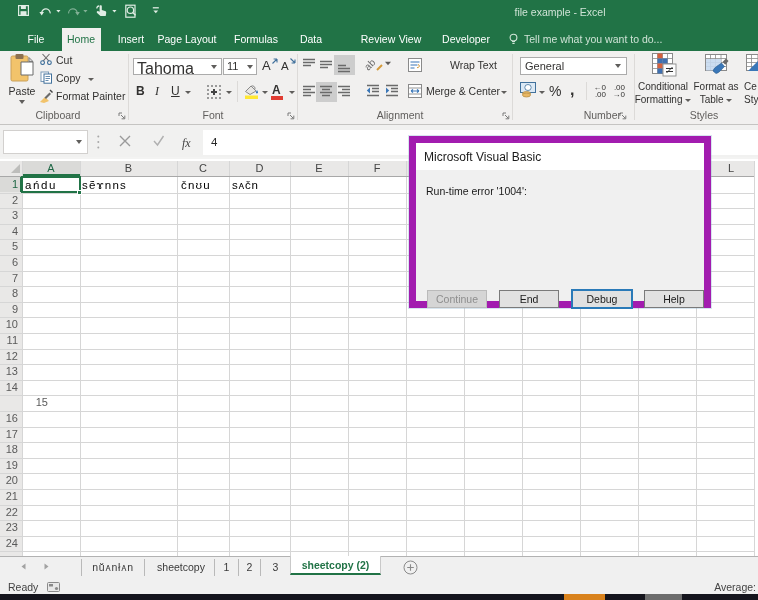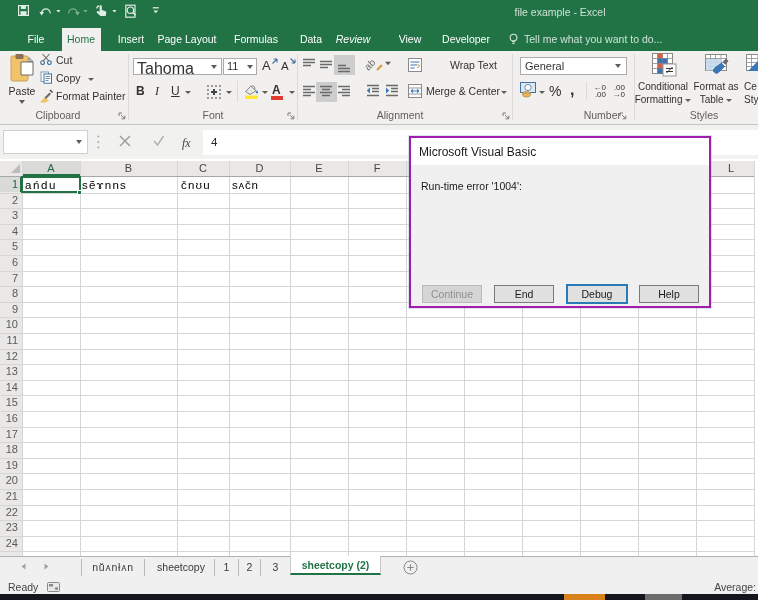--- a/index.html
+++ b/index.html
@@ -44,21 +44,21 @@
 
 <div class="abs" id="tabrow" style="left:0;top:28px;width:758px;height:23px;background:#217346;"></div>
 <div class="abs" style="left:62px;top:28px;width:39px;height:23px;background:#f1f0ef;"></div>
 <div class="abs" id="tabtexts" style="left:0;top:28px;width:758px;height:23px;font-size:10.5px;line-height:23px;color:#fff;">
   <span class="abs" style="left:36px;transform:translateX(-50%);white-space:nowrap;">File</span>
   <span class="abs" style="left:81px;transform:translateX(-50%);white-space:nowrap;color:#217346;">Home</span>
   <span class="abs" style="left:131px;transform:translateX(-50%);white-space:nowrap;">Insert</span>
   <span class="abs" style="left:187px;transform:translateX(-50%);white-space:nowrap;">Page Layout</span>
   <span class="abs" style="left:256px;transform:translateX(-50%);white-space:nowrap;">Formulas</span>
   <span class="abs" style="left:311px;transform:translateX(-50%);white-space:nowrap;">Data</span>
-  <span class="abs" style="left:353px;transform:translateX(-50%);white-space:nowrap;font-style:italic;">Review</span>
+  <span class="abs" style="left:378px;transform:translateX(-50%);white-space:nowrap;">Review</span>
   <span class="abs" style="left:410px;transform:translateX(-50%);white-space:nowrap;">View</span>
   <span class="abs" style="left:466px;transform:translateX(-50%);white-space:nowrap;">Developer</span>
   <span class="abs" style="left:524px;white-space:nowrap;color:#cfe3d6;">Tell me what you want to do...</span>
 </div>
 <svg class="abs" style="left:508px;top:33px" width="12" height="14" viewBox="0 0 12 14">
   <g stroke="#d3e7da" fill="none" stroke-width="1.1">
    <circle cx="5.5" cy="4.6" r="3.4"></circle>
       <path d="M4 8.4 l3 0 M4.4 10.4 l2.2 0"></path>
   </g>
 </svg>
@@ -343,21 +343,21 @@
 <div class="abs" style="left:0;top:239.4px;width:18px;height:15.6px;line-height:15.6px;text-align:right;font-size:11px;color:#5a5a5a;">5</div>
 <div class="abs" style="left:0;top:255.0px;width:18px;height:15.6px;line-height:15.6px;text-align:right;font-size:11px;color:#5a5a5a;">6</div>
 <div class="abs" style="left:0;top:270.6px;width:18px;height:15.6px;line-height:15.6px;text-align:right;font-size:11px;color:#5a5a5a;">7</div>
 <div class="abs" style="left:0;top:286.2px;width:18px;height:15.6px;line-height:15.6px;text-align:right;font-size:11px;color:#5a5a5a;">8</div>
 <div class="abs" style="left:0;top:301.8px;width:18px;height:15.6px;line-height:15.6px;text-align:right;font-size:11px;color:#5a5a5a;">9</div>
 <div class="abs" style="left:0;top:317.4px;width:18px;height:15.6px;line-height:15.6px;text-align:right;font-size:11px;color:#5a5a5a;">10</div>
 <div class="abs" style="left:0;top:333.0px;width:18px;height:15.6px;line-height:15.6px;text-align:right;font-size:11px;color:#5a5a5a;">11</div>
 <div class="abs" style="left:0;top:348.6px;width:18px;height:15.6px;line-height:15.6px;text-align:right;font-size:11px;color:#5a5a5a;">12</div>
 <div class="abs" style="left:0;top:364.2px;width:18px;height:15.6px;line-height:15.6px;text-align:right;font-size:11px;color:#5a5a5a;">13</div>
 <div class="abs" style="left:0;top:379.8px;width:18px;height:15.6px;line-height:15.6px;text-align:right;font-size:11px;color:#5a5a5a;">14</div>
-<div class="abs" style="left:0;top:395.4px;width:18px;height:15.6px;line-height:15.6px;text-align:right;font-size:11px;color:#5a5a5a;">15</div>
+<div class="abs" style="left:0;top:395.4px;width:18px;height:15.6px;line-height:15.6px;text-align:right;font-size:11px;color:#5a5a5a;padding-left:30px;">15</div>
 <div class="abs" style="left:0;top:411.0px;width:18px;height:15.6px;line-height:15.6px;text-align:right;font-size:11px;color:#5a5a5a;">16</div>
 <div class="abs" style="left:0;top:426.6px;width:18px;height:15.6px;line-height:15.6px;text-align:right;font-size:11px;color:#5a5a5a;">17</div>
 <div class="abs" style="left:0;top:442.2px;width:18px;height:15.6px;line-height:15.6px;text-align:right;font-size:11px;color:#5a5a5a;">18</div>
 <div class="abs" style="left:0;top:457.8px;width:18px;height:15.6px;line-height:15.6px;text-align:right;font-size:11px;color:#5a5a5a;">19</div>
 <div class="abs" style="left:0;top:473.4px;width:18px;height:15.6px;line-height:15.6px;text-align:right;font-size:11px;color:#5a5a5a;">20</div>
 <div class="abs" style="left:0;top:489.0px;width:18px;height:15.6px;line-height:15.6px;text-align:right;font-size:11px;color:#5a5a5a;">21</div>
 <div class="abs" style="left:0;top:504.6px;width:18px;height:15.6px;line-height:15.6px;text-align:right;font-size:11px;color:#5a5a5a;">22</div>
 <div class="abs" style="left:0;top:520.2px;width:18px;height:15.6px;line-height:15.6px;text-align:right;font-size:11px;color:#5a5a5a;">23</div>
 <div class="abs" style="left:0;top:535.8px;width:18px;height:15.6px;line-height:15.6px;text-align:right;font-size:11px;color:#5a5a5a;">24</div>
 <div class="abs" style="left:25px;top:178.5px;font-size:11.5px;color:#000;letter-spacing:1.6px;">ańdu</div>
@@ -394,21 +394,21 @@
     <rect x="2" y="2" width="4" height="2.5" fill="#8a8a8a"></rect>
     <circle cx="9.5" cy="6.5" r="1.6" fill="#8a8a8a"></circle>
   </svg>
 <div class="abs" style="left:8px;top:581px;font-size:10.5px;color:#444;">Ready</div>
 <div class="abs" style="right:2px;top:581px;font-size:10.5px;color:#444;">Average:</div>
 
 <div class="abs" style="left:0;top:594px;width:758px;height:6px;background:#15151d;"></div>
 <div class="abs" style="left:564px;top:594px;width:41px;height:6px;background:#d9821c;"></div>
 <div class="abs" style="left:645px;top:594px;width:37px;height:6px;background:#6c6c6c;"></div>
 
-<div class="abs" id="dialog" style="left:409px;top:136px;width:302px;height:172px;background:#f0f0f0;border:2px solid #a21caf;box-sizing:border-box;box-shadow:0 0 0 1px rgba(140,180,210,.35);">
+<div class="abs" id="dialog" style="left:409px;top:136px;width:302px;height:172px;background:#f0f0f0;border:7px solid #a21caf;box-sizing:border-box;box-shadow:0 0 0 1px rgba(140,180,210,.35);">
   <div class="abs" style="left:0;top:0;width:100%;height:27px;background:#fff;"></div>
   <div class="abs" style="left:8px;top:7px;font-size:12px;color:#1a1a1a;">Microsoft Visual Basic</div>
   <div class="abs" style="left:10px;top:42px;font-size:10.5px;color:#1a1a1a;">Run-time error '1004':</div>
   <div class="abs" style="left:11px;top:147px;width:60px;height:18px;background:#d5d5d5;border:1px solid #bababa;box-sizing:border-box;font-size:10.5px;color:#8e8e8e;text-align:center;line-height:16px;">Continue</div>
   <div class="abs" style="left:83px;top:147px;width:60px;height:18px;background:#e1e1e1;border:1px solid #7a7a7a;box-sizing:border-box;font-size:10.5px;color:#1a1a1a;text-align:center;line-height:16px;">End</div>
   <div class="abs" style="left:155px;top:146px;width:62px;height:20px;background:#e1e1e1;border:2px solid #2a7ab8;box-sizing:border-box;font-size:10.5px;color:#1a1a1a;text-align:center;line-height:16px;">Debug</div>
   <div class="abs" style="left:228px;top:147px;width:60px;height:18px;background:#e1e1e1;border:1px solid #7a7a7a;box-sizing:border-box;font-size:10.5px;color:#1a1a1a;text-align:center;line-height:16px;">Help</div>
 </div>
 
 </body></html>

